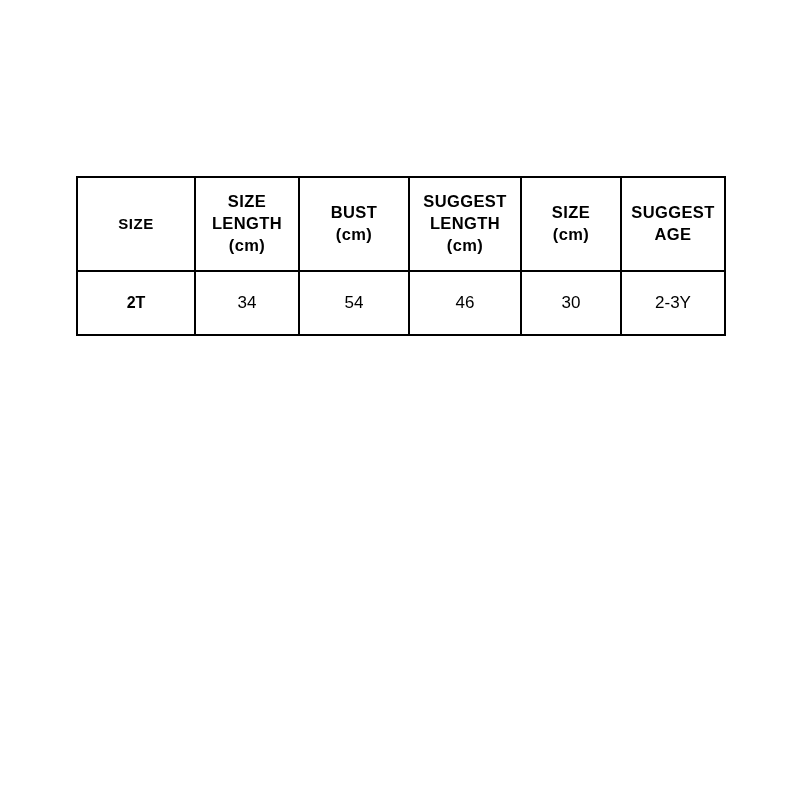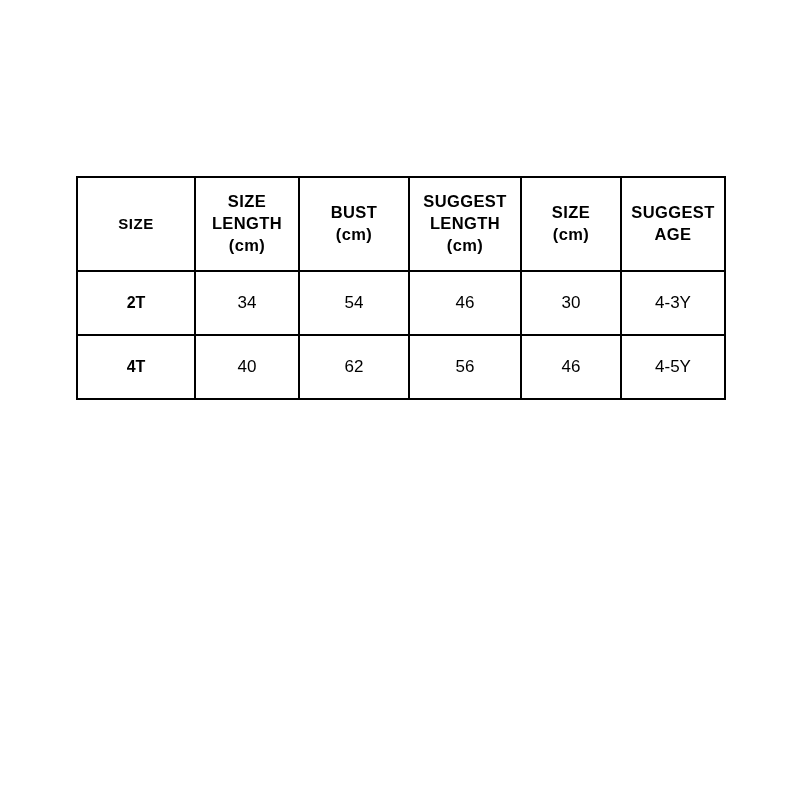--- a/index.html
+++ b/index.html
@@ -104,25 +104,17 @@
         </th>
       </tr>
     </thead>
     <tbody id="chart-body">
         <tr>
           <td class="cell-size">2T</td>
           <td>34</td>
           <td>54</td>
           <td>46</td>
           <td>30</td>
-          <td>4-3Y</td>
-        </tr>
-        <tr>
-          <td class="cell-size">4T</td>
-          <td>40</td>
-          <td>62</td>
-          <td>56</td>
-          <td>46</td>
-          <td>4-5Y</td>
+          <td>2-3Y</td>
         </tr>
       </tbody>
   </table>
 </div>
 
 </body></html>

